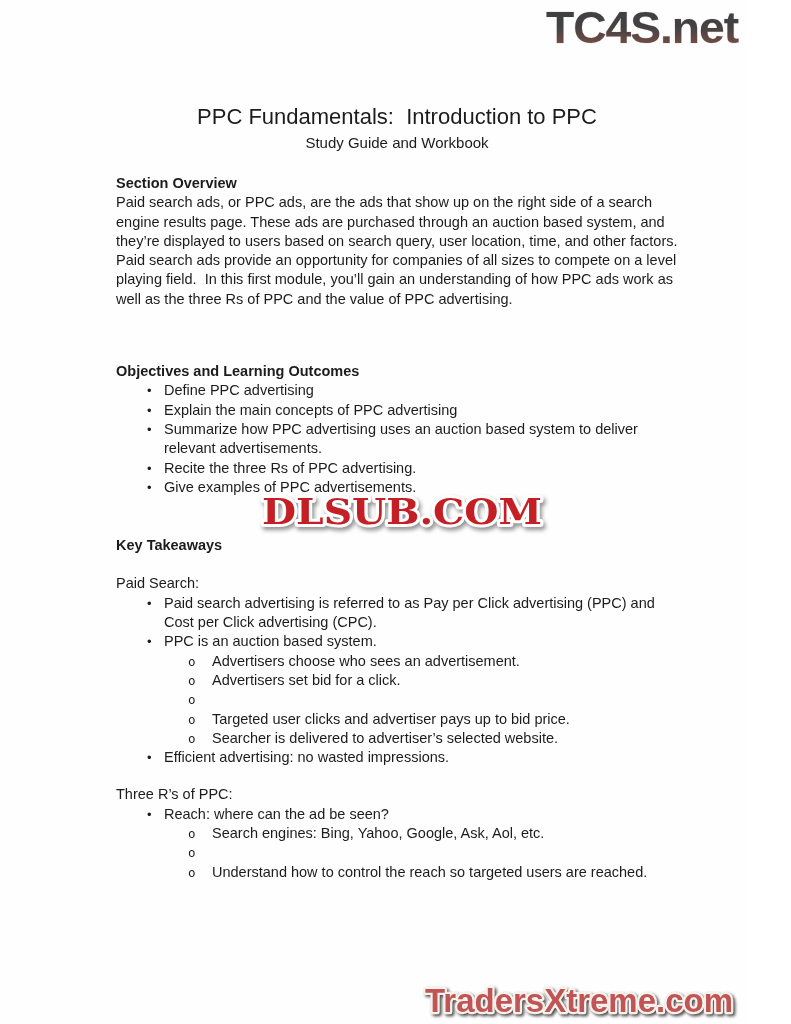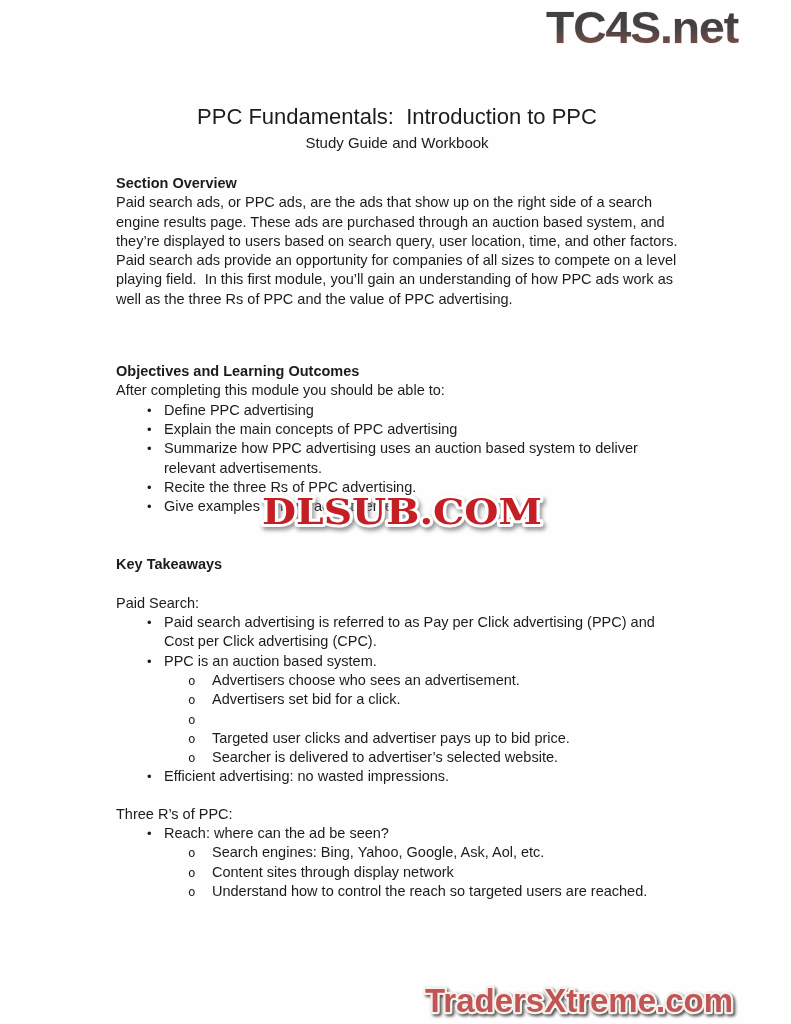--- a/index.html
+++ b/index.html
@@ -91,21 +91,20 @@
 
   <div class="content">
 
     <div class="doc-title">PPC Fundamentals:  Introduction to PPC</div>
     <div class="doc-subtitle">Study Guide and Workbook</div>
 
     <div class="heading mt-so">Section Overview</div>
     <div class="body-text">Paid search ads, or PPC ads, are the ads that show up on the right side of a search engine results page. These ads are purchased through an auction based system, and they’re displayed to users based on search query, user location, time, and other factors. Paid search ads provide an opportunity for companies of all sizes to compete on a level playing field.  In this first module, you’ll gain an understanding of how PPC ads work as well as the three Rs of PPC and the value of PPC advertising.</div>
 
     <div class="heading mt-obj">Objectives and Learning Outcomes</div>
-    <div>After completing this module you should be able to:</div>
 
     <ul class="blist">
       <li class="bitem lvl1">
         <span class="marker">•</span>
         <span class="li-text">Define PPC advertising</span>
       </li>
       <li class="bitem lvl1">
         <span class="marker">•</span>
         <span class="li-text">Explain the main concepts of PPC advertising</span>
       </li>
@@ -167,21 +166,20 @@
       <li class="bitem lvl1">
         <span class="marker">•</span>
         <span class="li-text">Reach: where can the ad be seen?</span>
       </li>
       <li class="bitem lvl2">
         <span class="marker">o</span>
         <span class="li-text">Search engines: Bing, Yahoo, Google, Ask, Aol, etc.</span>
       </li>
       <li class="bitem lvl2">
         <span class="marker">o</span>
-        <span class="li-text">Content sites through display network</span>
       </li>
       <li class="bitem lvl2">
         <span class="marker">o</span>
         <span class="li-text">Understand how to control the reach so targeted users are reached.</span>
       </li>
     </ul>
 
   </div>
 
   <svg id="wm-center" class="wm" width="292" height="54" viewBox="0 0 292 54">

